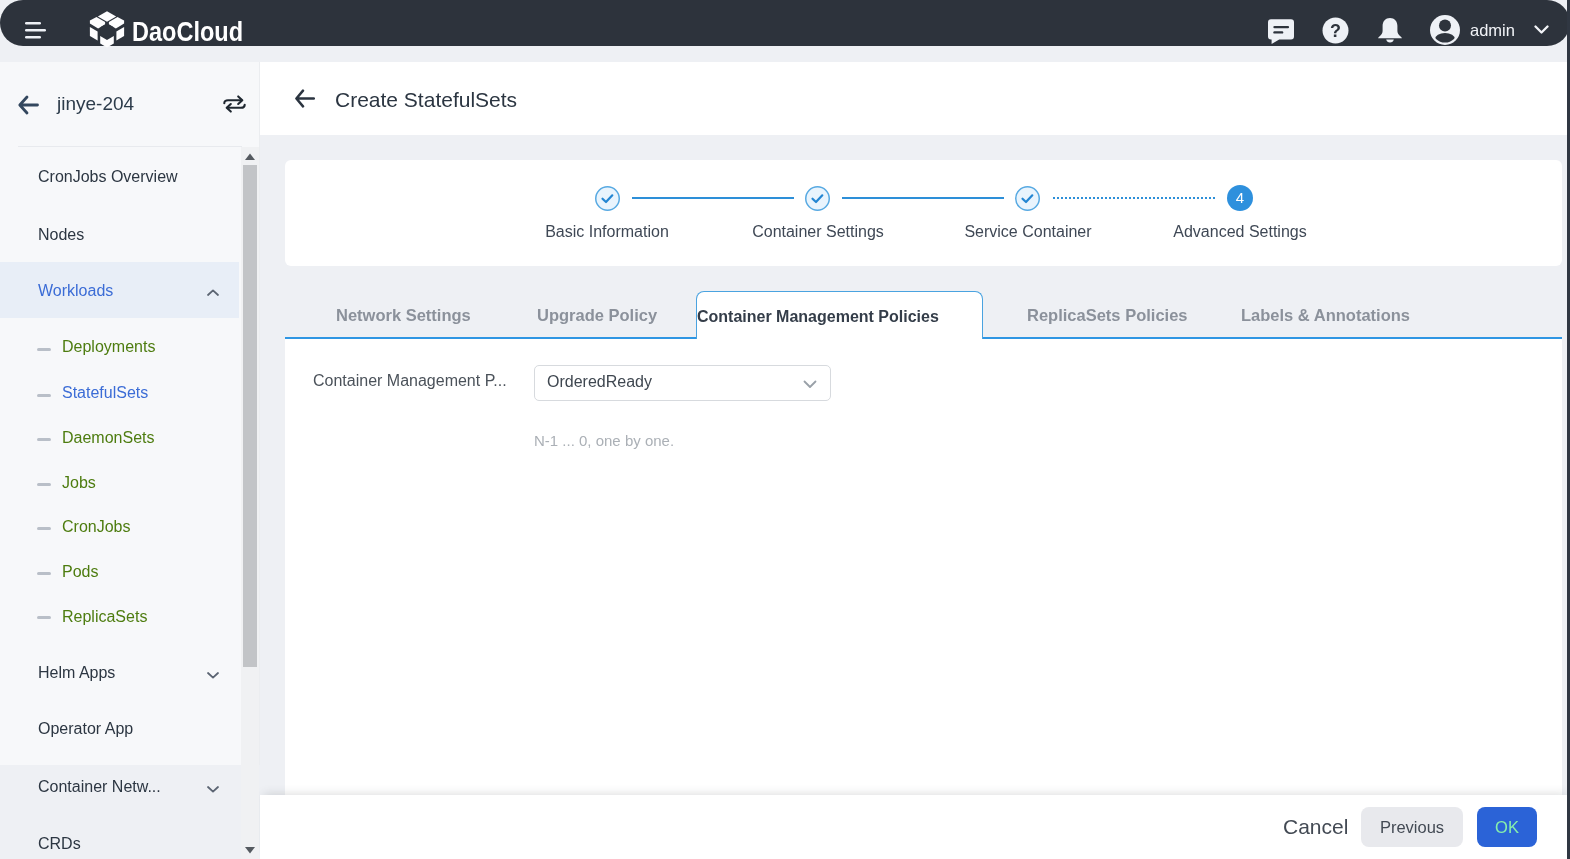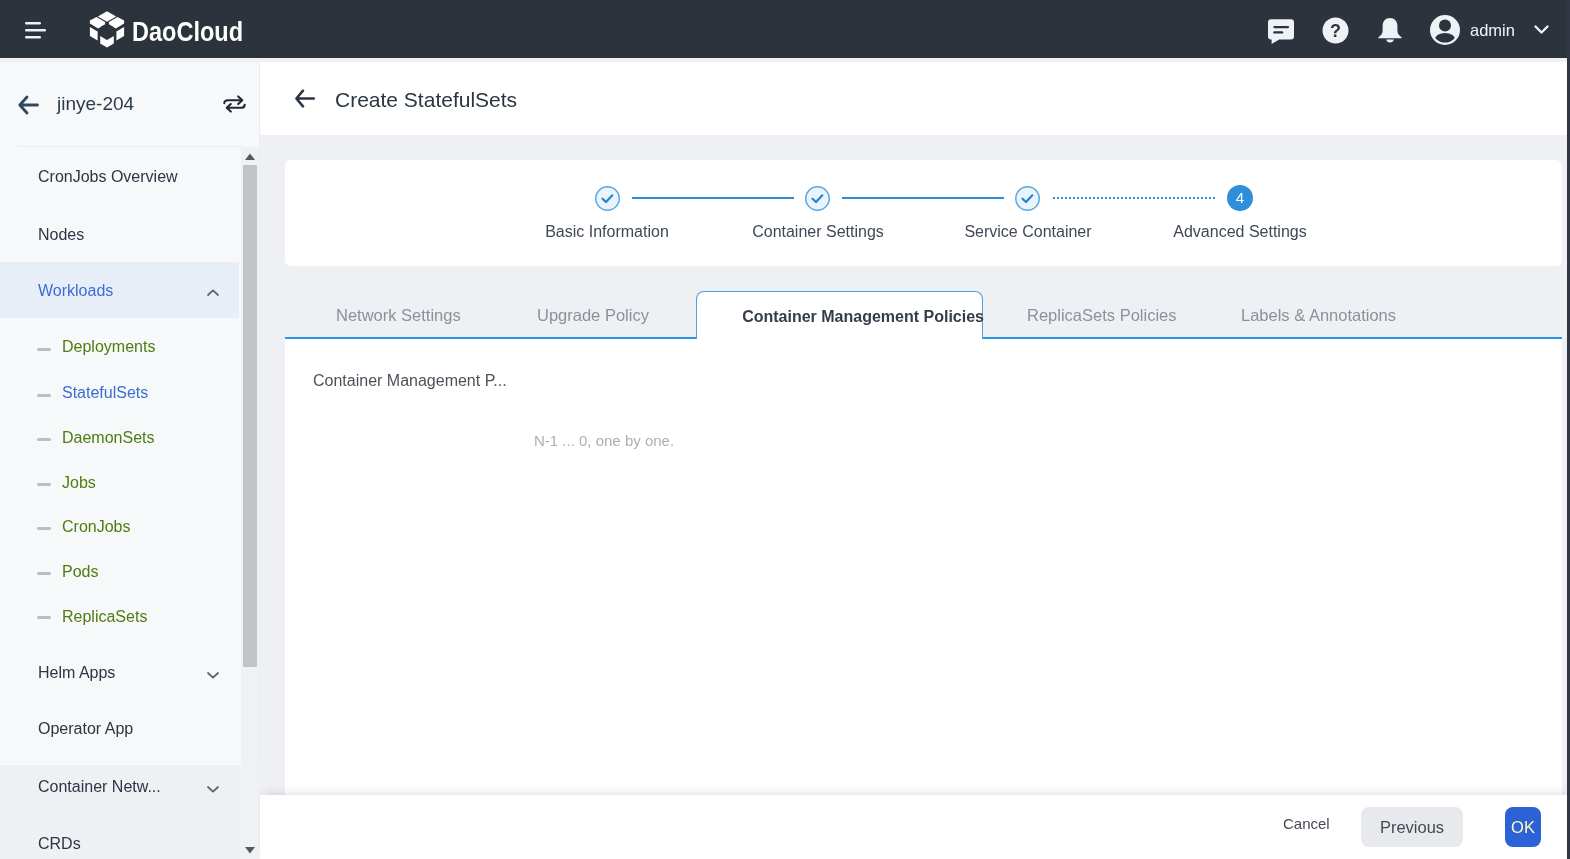--- a/index.html
+++ b/index.html
@@ -1,21 +1,21 @@
 <!DOCTYPE html>
 <html><head>
 <meta charset="utf-8">
 <style>
   * { margin:0; padding:0; box-sizing:border-box; }
   html,body { width:1570px; height:859px; overflow:hidden; }
   body { font-family:"Liberation Sans", sans-serif; position:relative; background:#eef0f4; }
   .abs { position:absolute; }
 
   
-  #topbar { left:0; top:0; width:1570px; height:58px; background:#2d333c; z-index:30; }
+  #topbar { left:0; top:0; width:1570px; height:46px; background:#2d333c; z-index:30;border-radius:29px; }
   #logoText { left:132px; top:16px; color:#fff; font-size:28px; font-weight:bold; transform:scaleX(0.84); transform-origin:0 0; }
   #adminTxt { left:1470px; top:21px; color:#f2f4f8; font-size:16.5px; }
 
   
   #sidebar { left:0; top:62px; width:260px; height:703px; background:#f7f8fa; border-right:1px solid #ebedf0; z-index:20; }
   #clusterName { left:57px; top:93px; font-size:19px; color:#2c3b4a; font-weight:500; }
   #sideDivider { left:18px; top:84px; width:224px; height:1px; background:#e8eaee; }
   .mItem { left:38px; font-size:16px; color:#2c3642; }
   .sItem { left:62px; font-size:16px; color:#4d7c0f; }
   .dash  { left:37px; width:14px; height:3px; border-radius:2px; background:#b9bfc8; }
@@ -33,36 +33,36 @@
 
   
   #stepCard { left:285px; top:160px; width:1277px; height:106px; background:#fff; border-radius:6px; }
   #step4 { width:26px; height:26px; border-radius:50%; background:#2e90dd; color:#fff; font-size:15px; font-weight:500; text-align:center; line-height:26px; top:185px; left:1227px; }
   .stepLine { height:2px; background:#2d8fd8; top:197px; }
   .stepDot { height:2px; top:197px; background-image:repeating-linear-gradient(90deg,#2d8fd8 0 2px,transparent 2px 4px); }
   .stepLabel { top:223px; font-size:16px; color:#3f4855; width:220px; text-align:center; }
 
   
   #tabLine { left:285px; top:337px; width:1277px; height:2px; background:#2f96e3; }
-  .tabTxt { top:306px; font-size:16.5px; font-weight:normal; color:#8b919b; }
+  .tabTxt { top:306px; font-size:16.5px; font-weight:bold; color:#8b919b; }
   #activeTab { left:696px; top:291px; width:287px; height:48px; background:#fff; border:1px solid #4aa3e0; border-bottom:none; border-radius:8px 8px 0 0; z-index:5; }
-  #activeTabTxt { left:0; top:16px; width:287px; text-align:right; font-size:16px; font-weight:bold; color:#343d49; }
+  #activeTabTxt { left:0; top:16px; width:287px; text-align:left; font-size:16px; font-weight:bold; color:#343d49; }
 
   
   #panel { left:285px; top:339px; width:1277px; height:456px; background:#fff; }
   #formLabel { left:28px; top:33px; font-size:16px; color:#4b525a; font-weight:500; }
   #selBox { left:249px; top:26px; width:297px; height:36px; background:#fff; border:1px solid #d7dade; border-radius:5px; }
   #selTxt { left:12px; top:7px; font-size:16px; color:#3f4750; }
   .helper { left:249px; font-size:15px; color:#abb0b6; white-space:nowrap; }
 
   
   #footer { left:260px; top:795px; width:1310px; height:64px; background:#fff; box-shadow:0 -5px 9px -4px rgba(60,64,70,0.18); z-index:10; }
-  #cancelBtn { left:1023px; top:20px; font-size:15px; color:#434a54; }
+  #cancelBtn { left:1023px; top:20px; font-size:21px; color:#434a54; }
   #prevBtn { left:1101px; top:12px; width:102px; height:40px; background:#e8e9ed; border-radius:8px; color:#434a54; font-size:16.5px; text-align:center; line-height:40px; }
-  #okBtn { left:1217px; top:12px; width:36px; height:40px; background:#2b63d7; border-radius:8px; color:#fef9c3; font-size:16.5px; text-align:center; line-height:40px;margin-left:28px; }
+  #okBtn { left:1217px; top:12px; width:60px; height:40px; background:#2b63d7; border-radius:8px; color:#86efac; font-size:16.5px; text-align:center; line-height:40px; }
 
   
   #edgeBar { left:1567px; top:0; width:3px; height:859px; background:#303742; z-index:40; }
 </style>
 </head>
 <body>
 
 <div id="topbar" class="abs">
 
   <svg class="abs" style="left:25px;top:20px" width="22" height="20" viewBox="0 0 22 20">
@@ -209,20 +209,26 @@
 <div class="abs tabTxt" style="left:336px">Network Settings</div>
 <div class="abs tabTxt" style="left:537px">Upgrade Policy</div>
 <div id="activeTab" class="abs">
     <div id="activeTabTxt" class="abs">Container Management Policies</div>
   </div>
 <div class="abs tabTxt" style="left:1027px">ReplicaSets Policies</div>
 <div class="abs tabTxt" style="left:1241px">Labels &amp; Annotations</div>
 
 <div id="panel" class="abs">
   <div id="formLabel" class="abs">Container Management P...</div>
+  <div id="selBox" class="abs">
+    <div id="selTxt" class="abs">OrderedReady</div>
+    <svg class="abs" style="left:268px;top:14px" width="14" height="9" viewBox="0 0 14 9">
+      <path d="M1.5 1.5 L7 7 L12.5 1.5" stroke="#99a0a8" stroke-width="1.8" fill="none" stroke-linecap="round" stroke-linejoin="round"></path>
+    </svg>
+  </div>
   <div class="abs helper" style="top:93px">N-1 ... 0, one by one.</div>
 </div>
 
 <div id="footer" class="abs">
   <div id="cancelBtn" class="abs">Cancel</div>
   <div id="prevBtn" class="abs">Previous</div>
   <div id="okBtn" class="abs">OK</div>
 </div>
 
 <div id="edgeBar" class="abs"></div>

